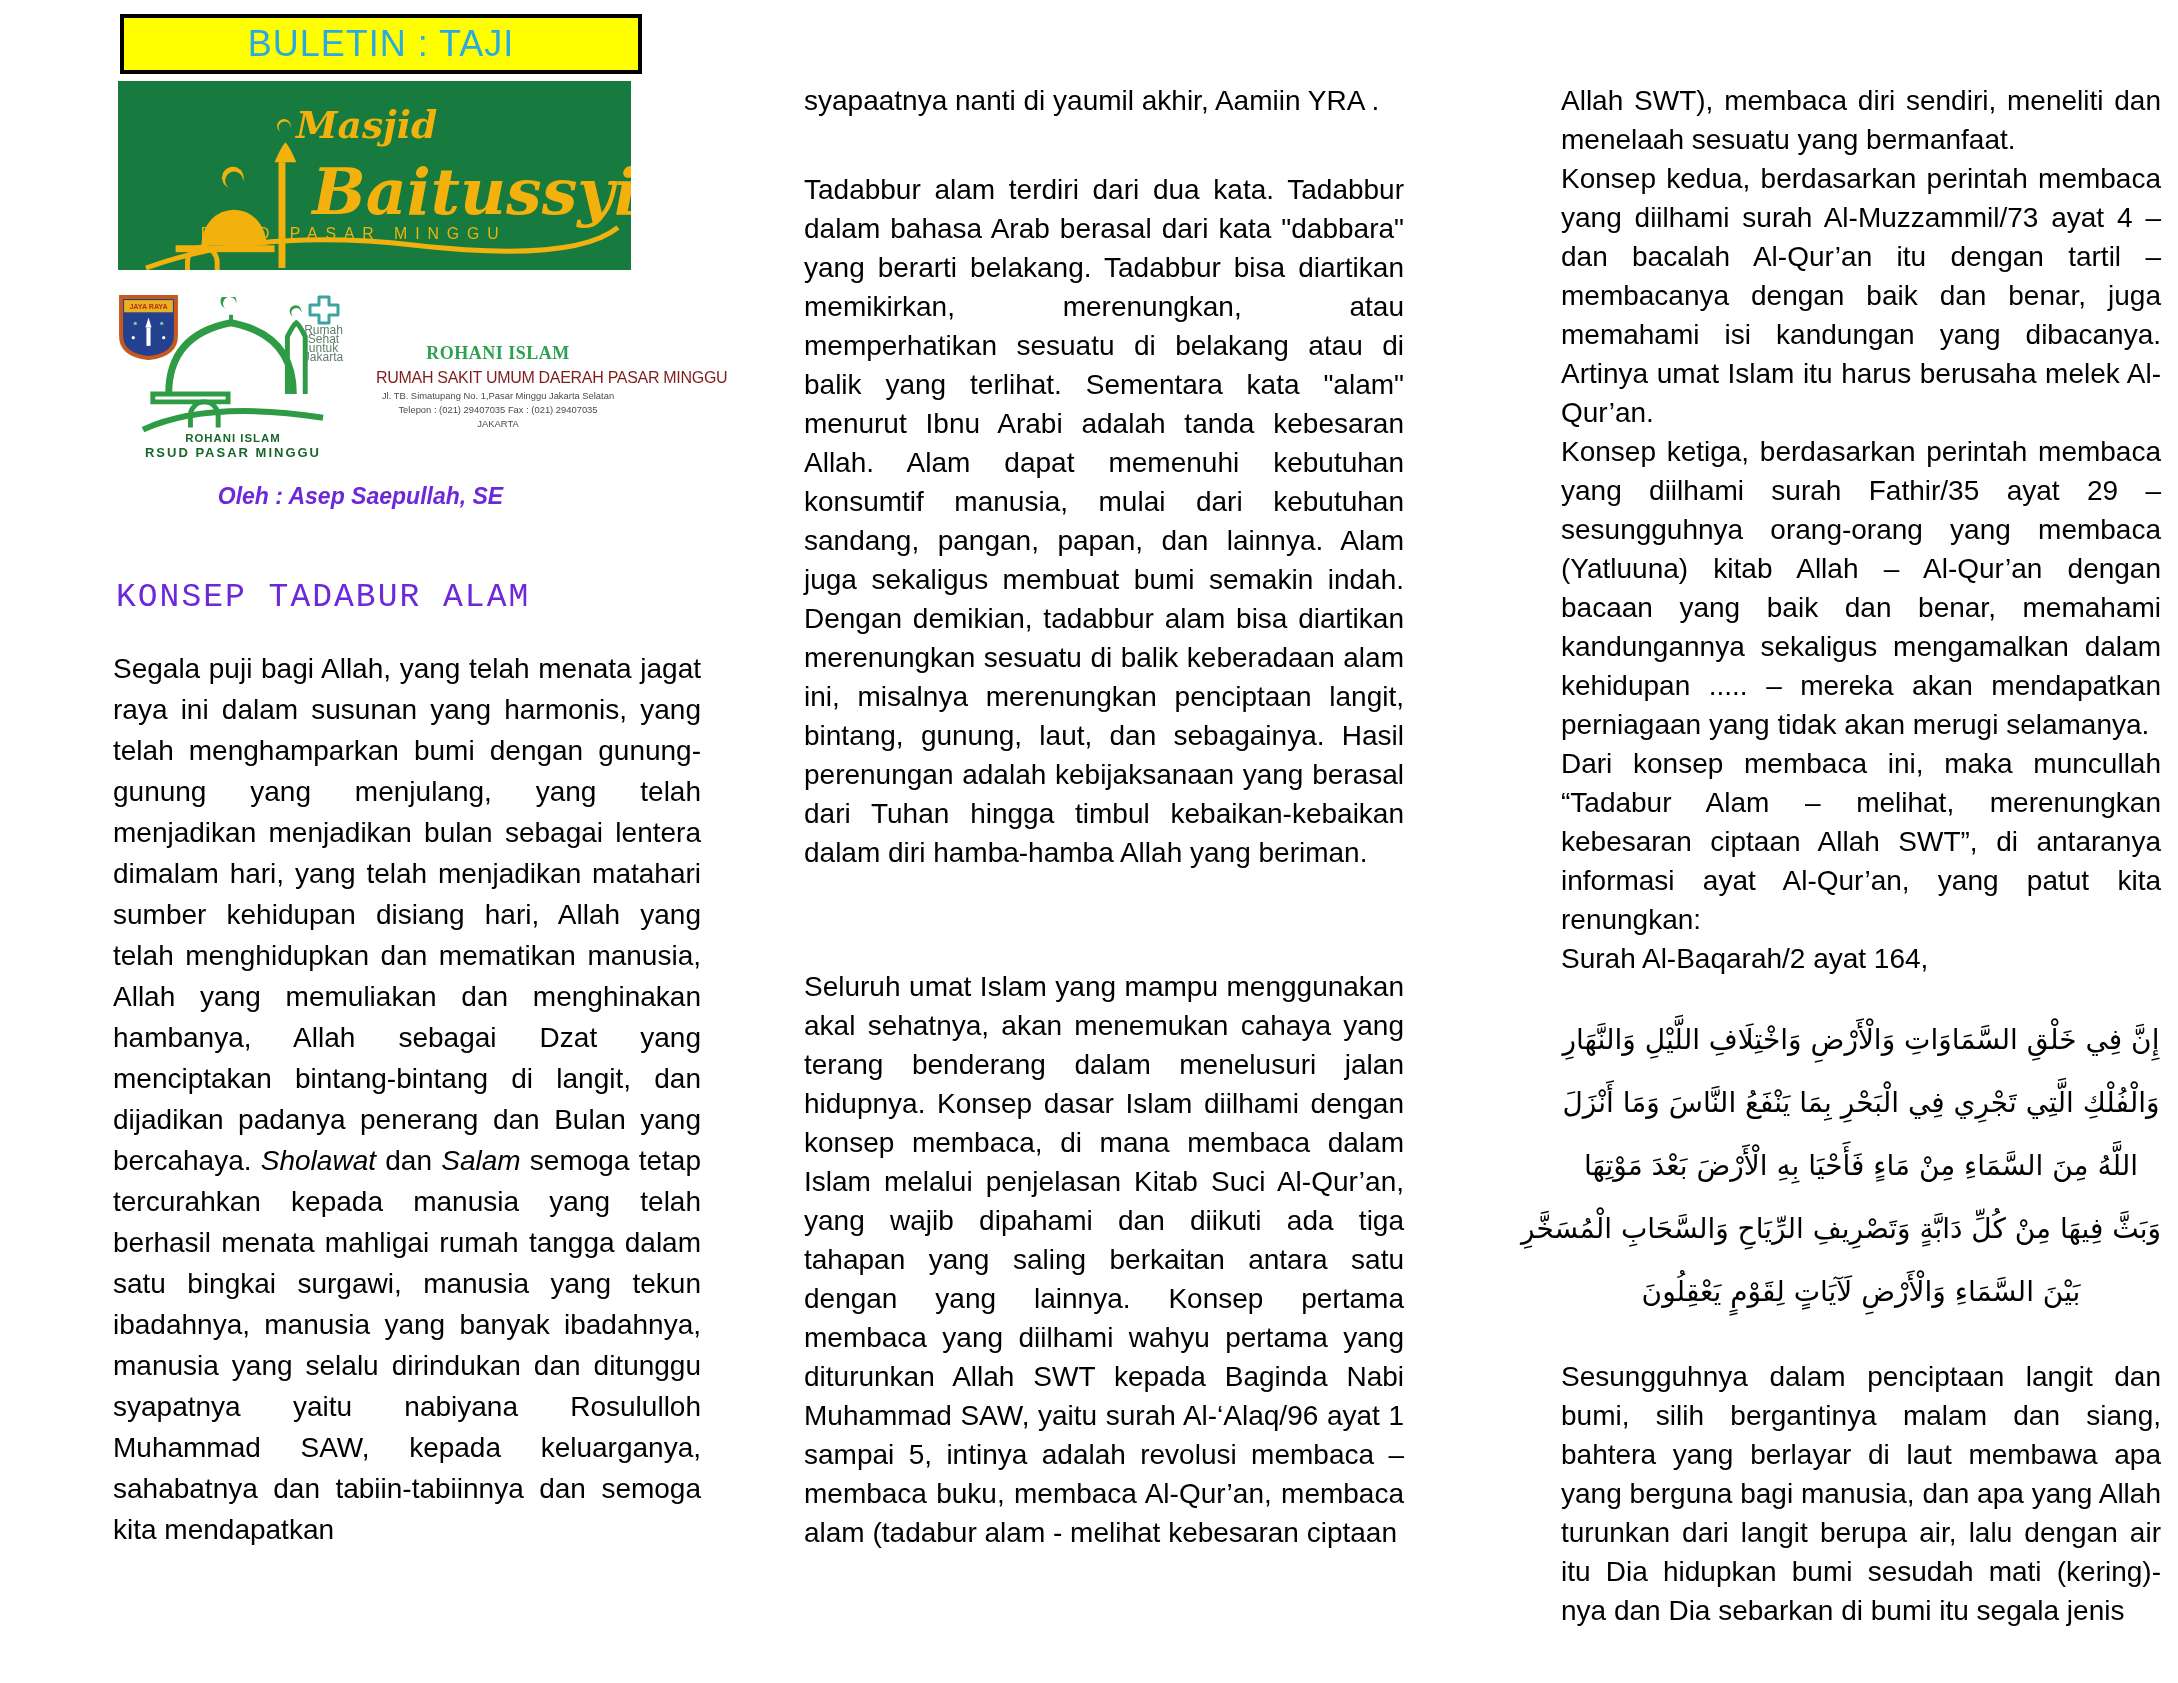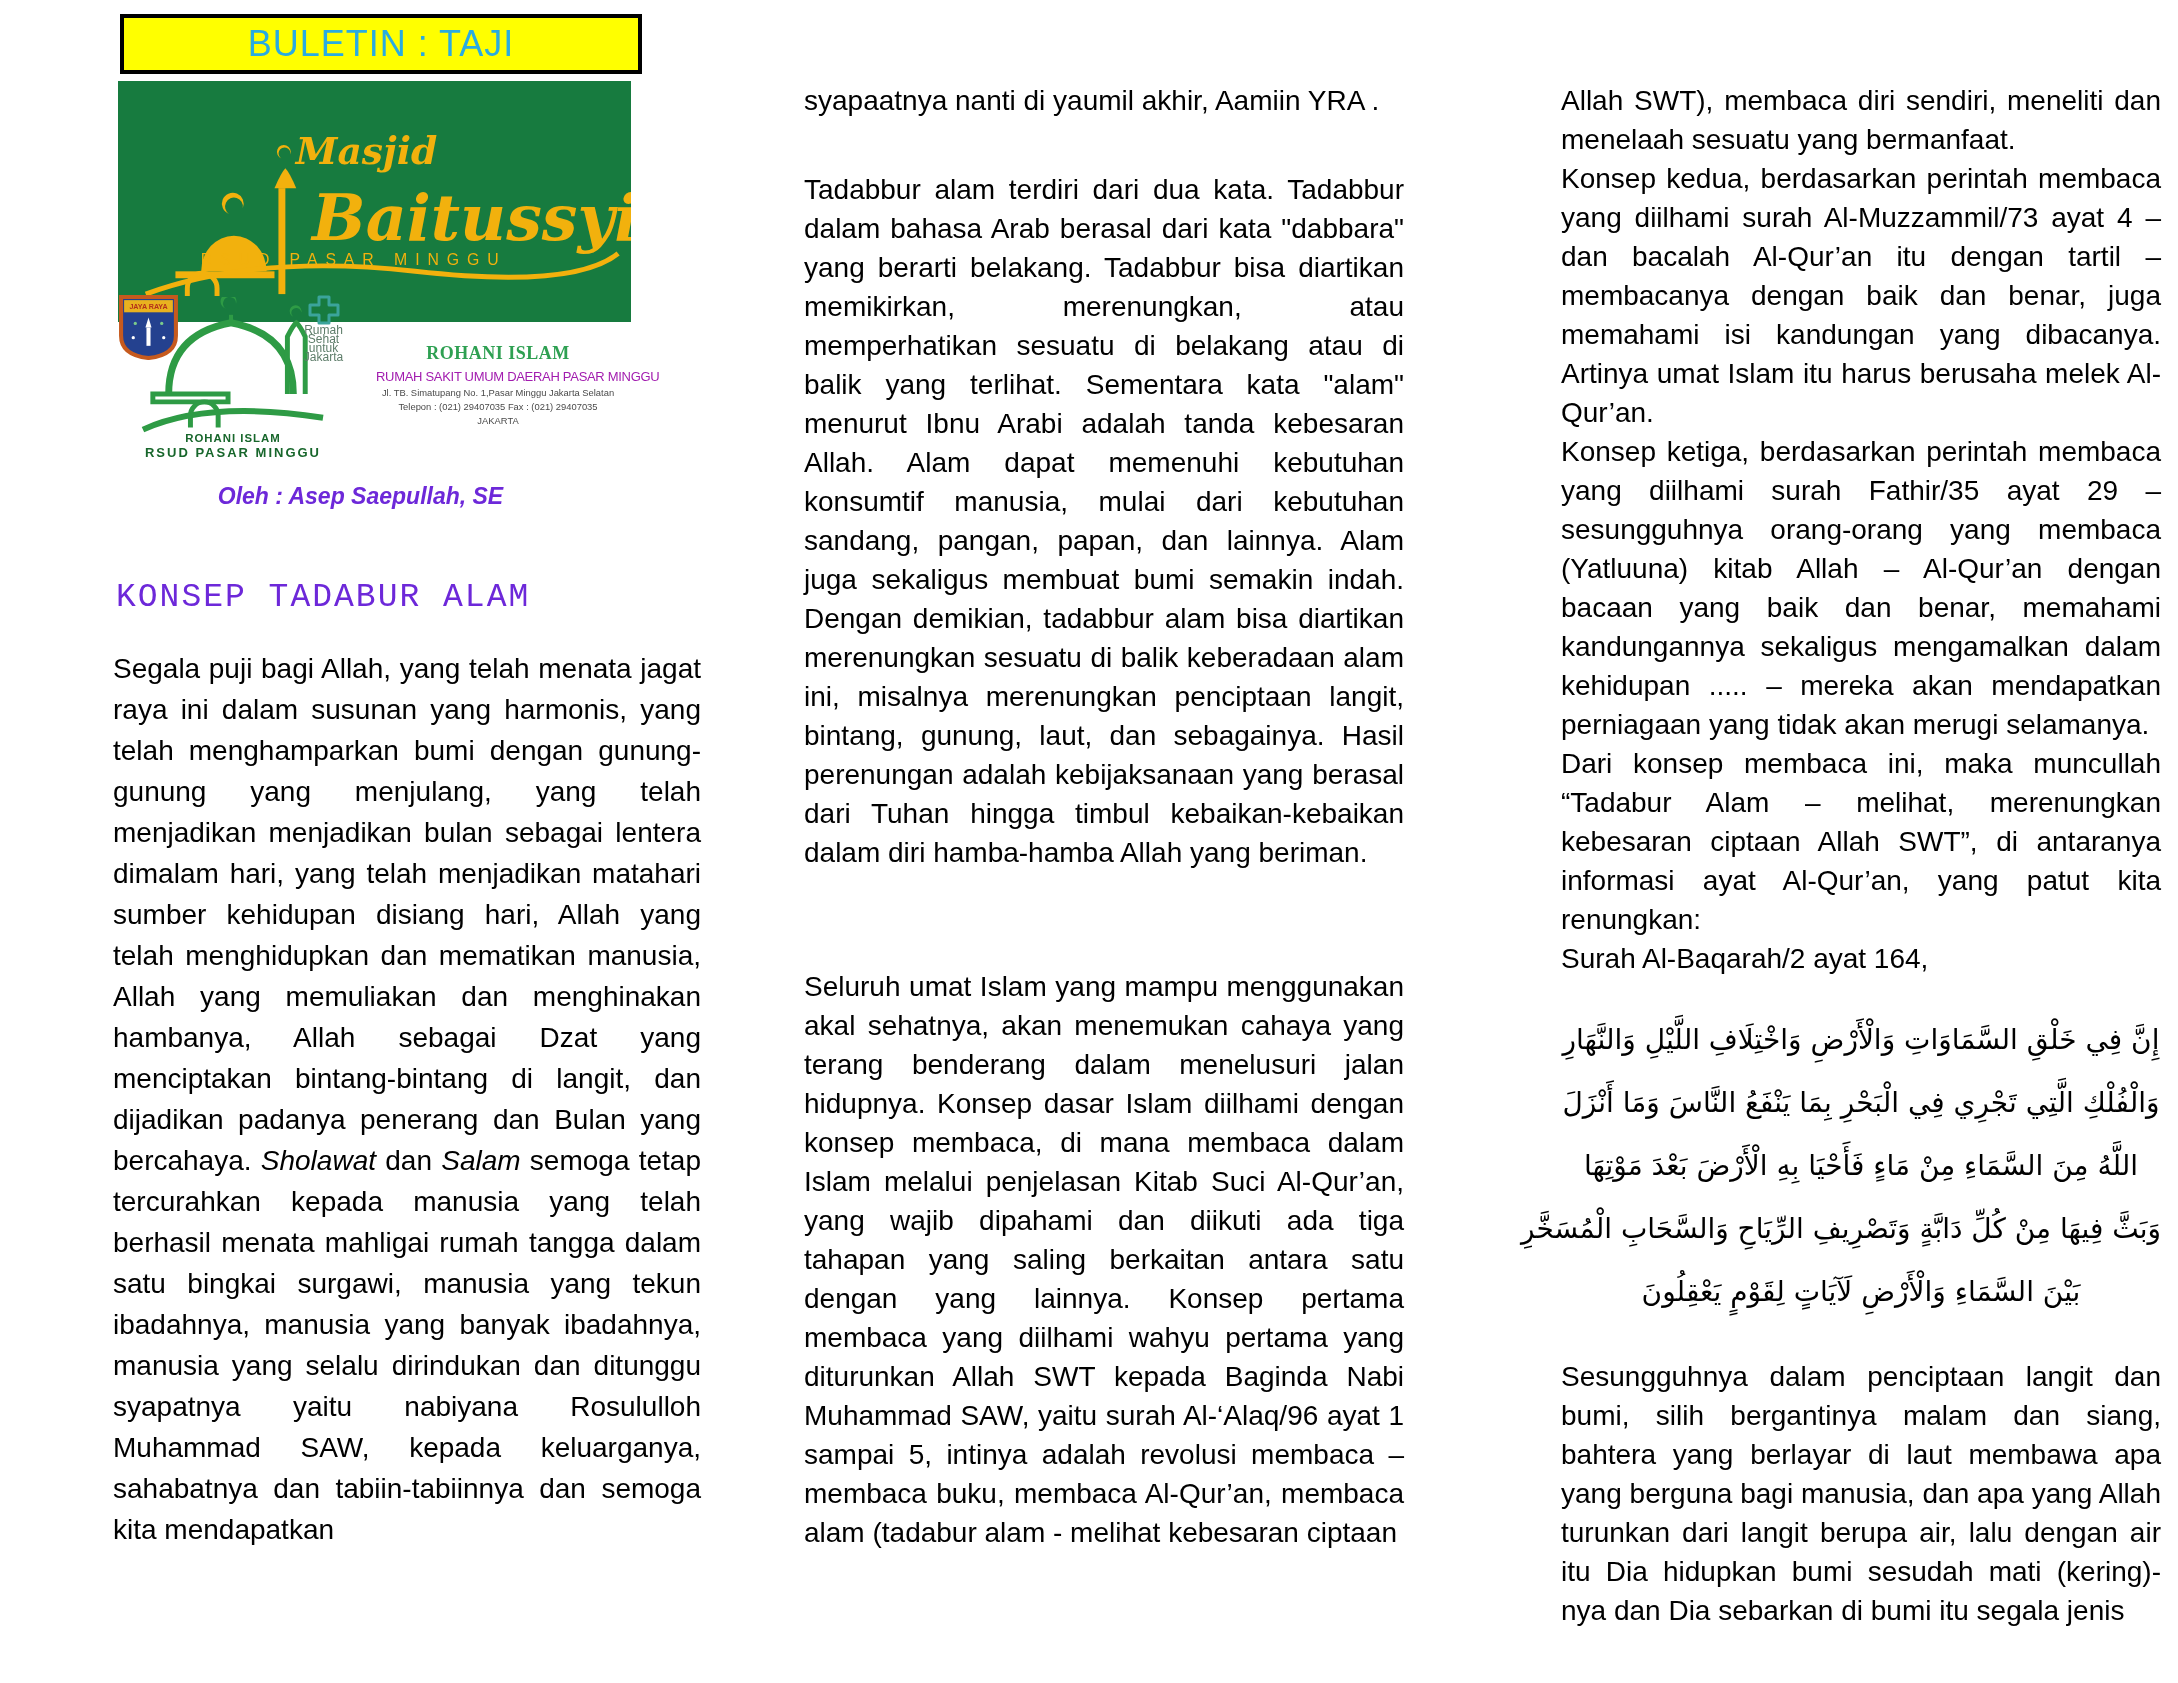--- a/index.html
+++ b/index.html
@@ -9,35 +9,35 @@
     font-family:"Liberation Sans", sans-serif; color:#000; overflow:hidden;
   }
   
   .banner {
     position:absolute; left:120px; top:14px; width:522px; height:60px;
     background:#FFFF00; border:4px solid #000;
     display:flex; align-items:center; justify-content:center;
   }
   .banner-title { font-size:36px; color:#29ABE2; letter-spacing:1px; font-weight:500; }
 
-  .brand { position:absolute; left:118px; top:81px; width:513px; height:241px; background:#177B3F; }
+  .brand { position:absolute; left:118px; top:81px; width:513px; height:189px; background:#177B3F; }
   .brand svg { display:block; width:100%; height:100%; }
 
   .lh-emblem { position:absolute; left:117px; top:293px; width:63px; height:65px; }
   .lh-mosque { position:absolute; left:139px; top:297px; width:188px; height:137px; }
   .lh-mosque-cap { position:absolute; left:139px; top:432px; width:188px; text-align:center; }
   .lh-mosque-cap .cap1 { font-size:11.4px; font-weight:bold; color:#17662B; letter-spacing:1px; }
   .lh-mosque-cap .cap2 { font-size:13px; font-weight:bold; color:#17662B; letter-spacing:2px; margin-top:1px; }
   .lh-plus { position:absolute; left:307px; top:294px; width:34px; height:32px; }
   .lh-plus-cap { position:absolute; left:295px; top:326px; width:57px; text-align:center;
                  font-size:12px; line-height:9px; color:#5E7D6A; }
   .lh-address { position:absolute; left:376px; top:343px; width:244px; text-align:center; }
   .lh-org  { font-family:"Liberation Serif", serif; font-weight:bold; font-size:18px;
              color:#2EA052; letter-spacing:0.5px; }
-  .lh-hosp { font-size:13px; color:#a21caf; margin-top:5px; letter-spacing:-0.3px; white-space:nowrap; }
+  .lh-hosp { font-size:16px; color:#7f1d1d; margin-top:5px; letter-spacing:-0.3px; white-space:nowrap; }
   .lh-addr, .lh-phone, .lh-city { font-size:9.4px; color:#4a4a4a; margin-top:3px; }
 
   .byline { position:absolute; left:113px; top:483px; width:495px; text-align:center;
             font-style:italic; font-size:23px; color:#6d28d9; font-weight:600; }
 
   .heading { position:absolute; left:116px; top:579px; font-family:Liberation Mono, monospace;
              font-weight:400; font-size:33px; letter-spacing:2px; color:#6d28d9; }
 
   
   .col { position:absolute; text-align:justify; }

